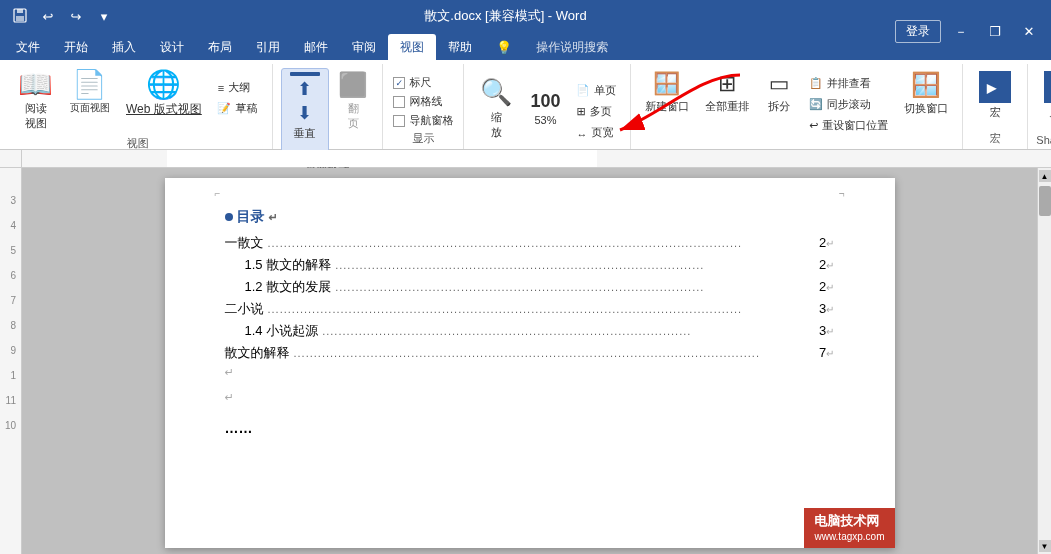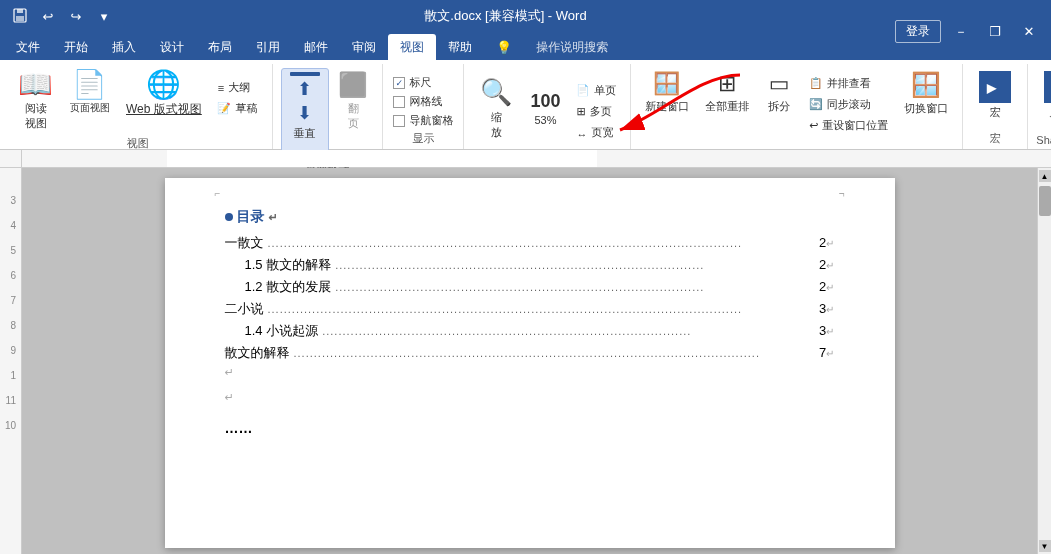--- a/index.html
+++ b/index.html
@@ -521,20 +521,24 @@
         <span class="toc-page">7</span>
         <span style="color:#aaa;font-size:10px;">↵</span>
       </div>
 
       <div style="height:25px;color:#aaa;font-size:11px;">↵</div>
       <div style="height:25px;color:#aaa;font-size:11px;">↵</div>
 
       <div style="font-size:14px;font-weight:bold;color:#000;margin-top:4px;">……</div>
 
       <div style="position:absolute;bottom:0;right:0;display:flex;z-index:50;">
+        <div style="background:#c0392b;color:white;font-size:13px;font-weight:bold;padding:5px 10px;display:flex;flex-direction:column;line-height:1.3;">
+          <span>电脑技术网</span>
+          <span style="font-size:10px;font-weight:normal;">www.tagxp.com</span>
+        </div>
       </div>
     </div>
   </div>
 
   <div style="width:14px;background:#f0f0f0;border-left:1px solid #ccc;display:flex;flex-direction:column;align-items:center;">
     <div style="width:12px;height:12px;background:#ccc;margin-top:2px;display:flex;align-items:center;justify-content:center;font-size:8px;cursor:pointer;">▲</div>
     <div style="width:12px;height:30px;background:#aaa;margin-top:4px;border-radius:2px;"></div>
     <div style="width:12px;height:12px;background:#ccc;margin-top:auto;margin-bottom:2px;display:flex;align-items:center;justify-content:center;font-size:8px;cursor:pointer;">▼</div>
   </div>
 </div>

